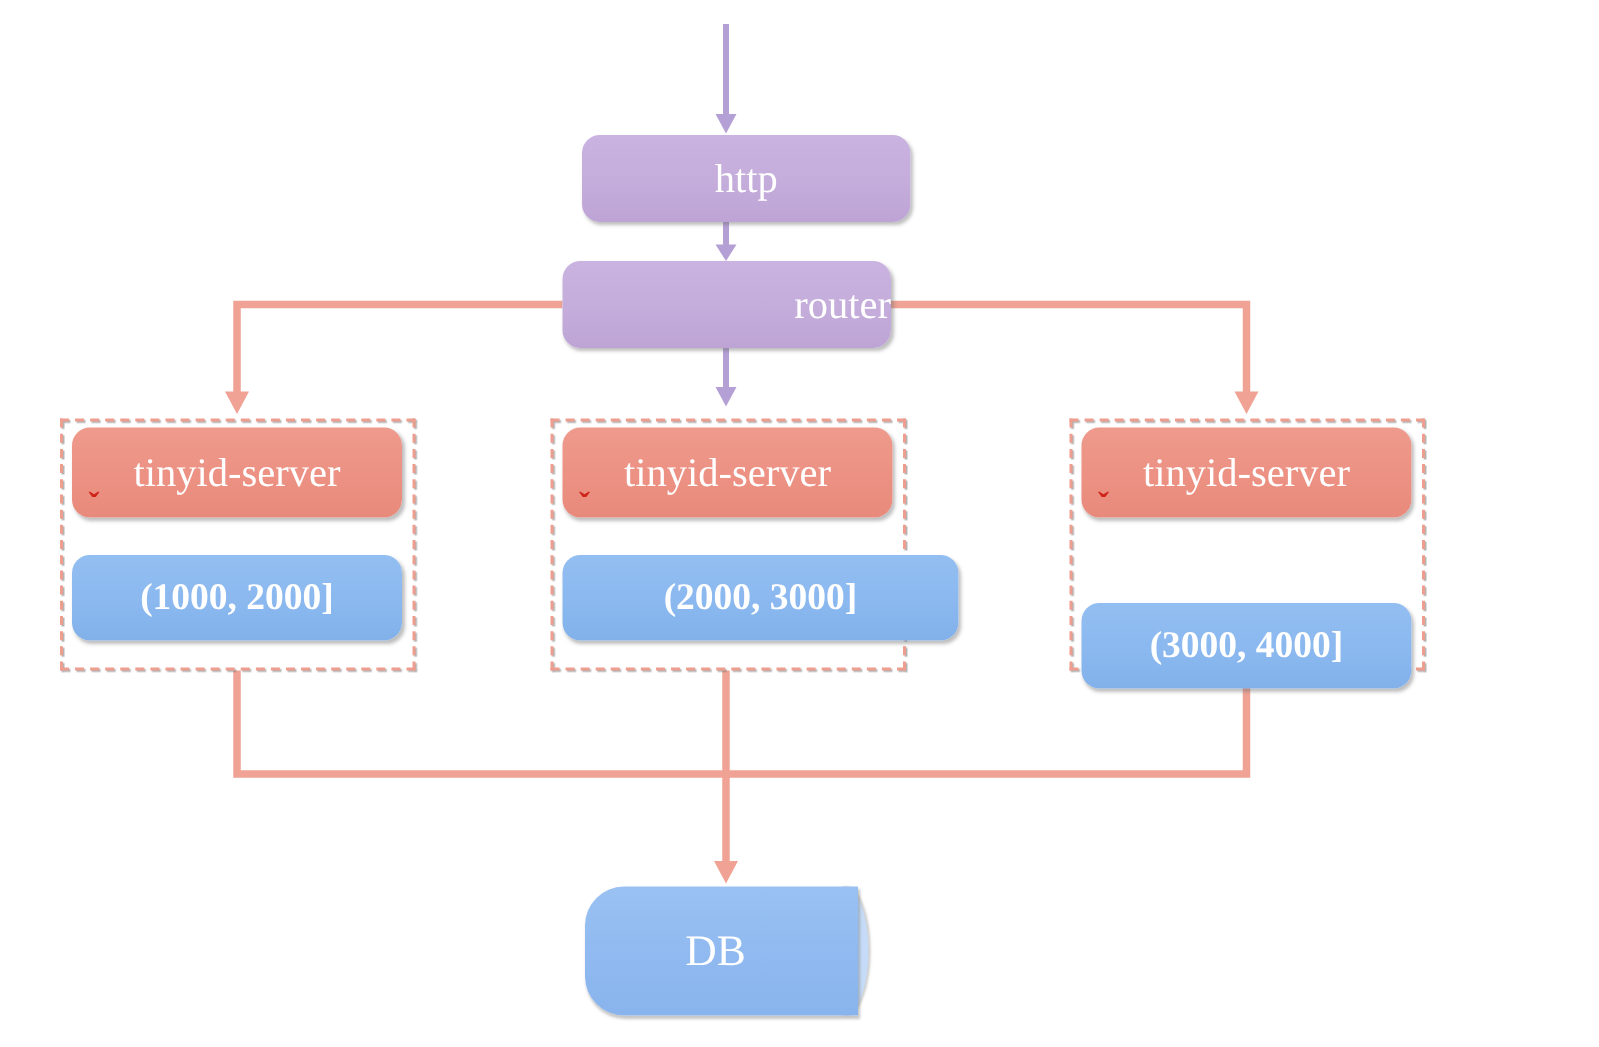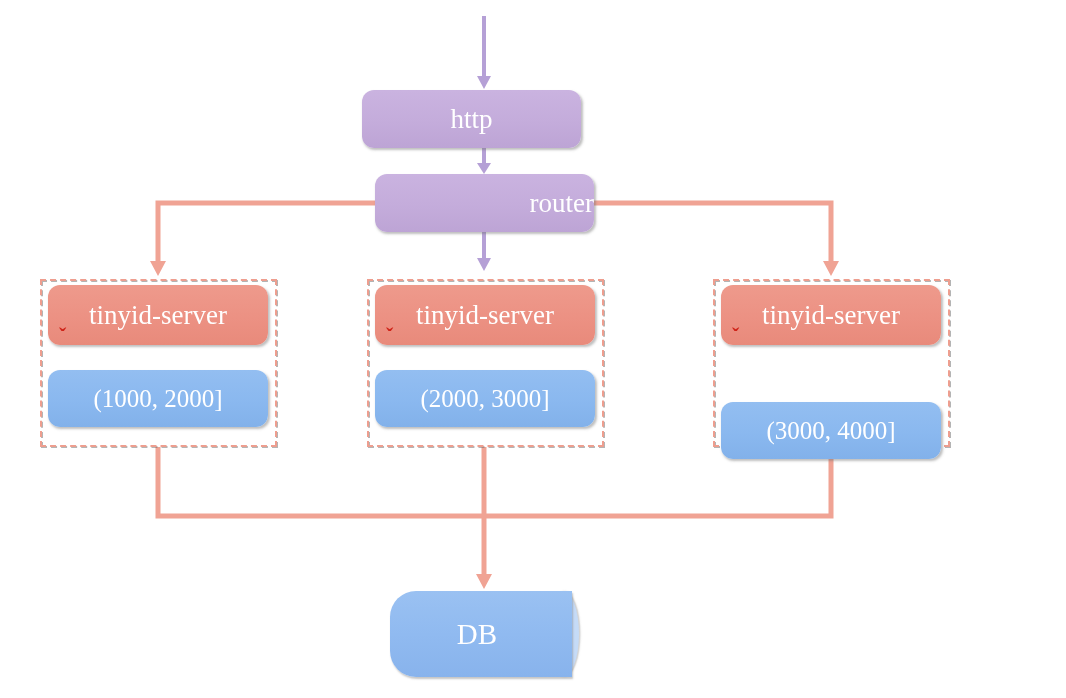--- a/index.html
+++ b/index.html
@@ -15,21 +15,21 @@
   }
   .connectors{position:absolute;left:0;top:0;z-index:1;}
   .node{
     position:absolute;z-index:2;display:flex;align-items:center;justify-content:center;
     border-radius:12px;color:var(--label-text,#fff);
     box-shadow:1.5px 2px 2.5px rgba(110,110,110,0.45);
   }
   .node .lbl{white-space:nowrap;}
   .purple{background:linear-gradient(180deg,#cab3e0 0%,var(--purple-fill,#c4acdb) 55%,#bda4d5 100%);font-size:27px;}
   .salmon{background:linear-gradient(180deg,#ee9a8c 0%,var(--salmon-fill,#ec9183) 55%,#e88a7b 100%);font-size:27px;}
-  .blue{background:linear-gradient(180deg,#93bef1 0%,var(--blue-fill,#8ab8ef) 55%,#82b1ea 100%);font-size:25px;}
+  .blue{background:linear-gradient(180deg,#93bef1 0%,var(--blue-fill,#8ab8ef) 55%,#82b1ea 100%);font-size:25px;font-weight:bold;}
   .server-group{position:absolute;width:237px;height:168px;z-index:2;}
   .group-border{
     position:absolute;inset:0;border:2px dashed var(--dashed-border,#ee9e8f);
     box-sizing:border-box;filter:drop-shadow(1px 1.5px 0 rgba(105,105,105,0.5));
   }
   .server-group .node{position:absolute;}
   .spellmark{
     position:absolute;left:11px;bottom:-2px;font-size:22px;line-height:22px;
     color:var(--spellcheck-mark,#cf2318);font-weight:bold;
   }
@@ -70,21 +70,21 @@
 
     <path d="M594 203 L831 203 L831 262" style="stroke:var(--salmon-line,#f0a394)" stroke-width="5" fill="none"></path>
     <polygon points="823,261 839,261 831,276" style="fill:var(--salmon-line,#f0a394)"></polygon>
 
     <path d="M158 447 L158 516 L831 516 L831 447" style="stroke:var(--salmon-line,#f0a394)" stroke-width="5" fill="none"></path>
 
     <path d="M484 447 L484 575" style="stroke:var(--salmon-line,#f0a394)" stroke-width="5" fill="none"></path>
     <polygon points="476,574 492,574 484,589" style="fill:var(--salmon-line,#f0a394)"></polygon>
   </svg>
 
-  <div class="node purple" style="left:362px;top:90px;width:219px;height:58px;">
+  <div class="node purple" style="left:388px;top:90px;width:219px;height:58px;">
     <span class="lbl">http</span>
   </div>
 
   <div class="node purple" style="left:375px;top:174px;width:219px;height:58px;justify-content:flex-end;">
     <span class="lbl">router</span>
   </div>
 
   <div class="server-group" style="left:40px;top:279px;">
     <div class="group-border"></div>
     <div class="node salmon" style="left:8px;top:6px;width:220px;height:60px;">
@@ -95,21 +95,21 @@
       <span class="lbl">(1000, 2000]</span>
     </div>
   </div>
 
   <div class="server-group" style="left:367px;top:279px;">
     <div class="group-border"></div>
     <div class="node salmon" style="left:8px;top:6px;width:220px;height:60px;">
       <span class="lbl">tinyid-server</span>
       <span class="spellmark">ˇ</span>
     </div>
-    <div class="node blue" style="left:8px;top:91px;width:220px;height:57px;">
+    <div class="node blue" style="left:8px;top:91px;width:264px;height:57px;">
       <span class="lbl">(2000, 3000]</span>
     </div>
   </div>
 
   <div class="server-group" style="left:713px;top:279px;">
     <div class="group-border"></div>
     <div class="node salmon" style="left:8px;top:6px;width:220px;height:60px;">
       <span class="lbl">tinyid-server</span>
       <span class="spellmark">ˇ</span>
     </div>

